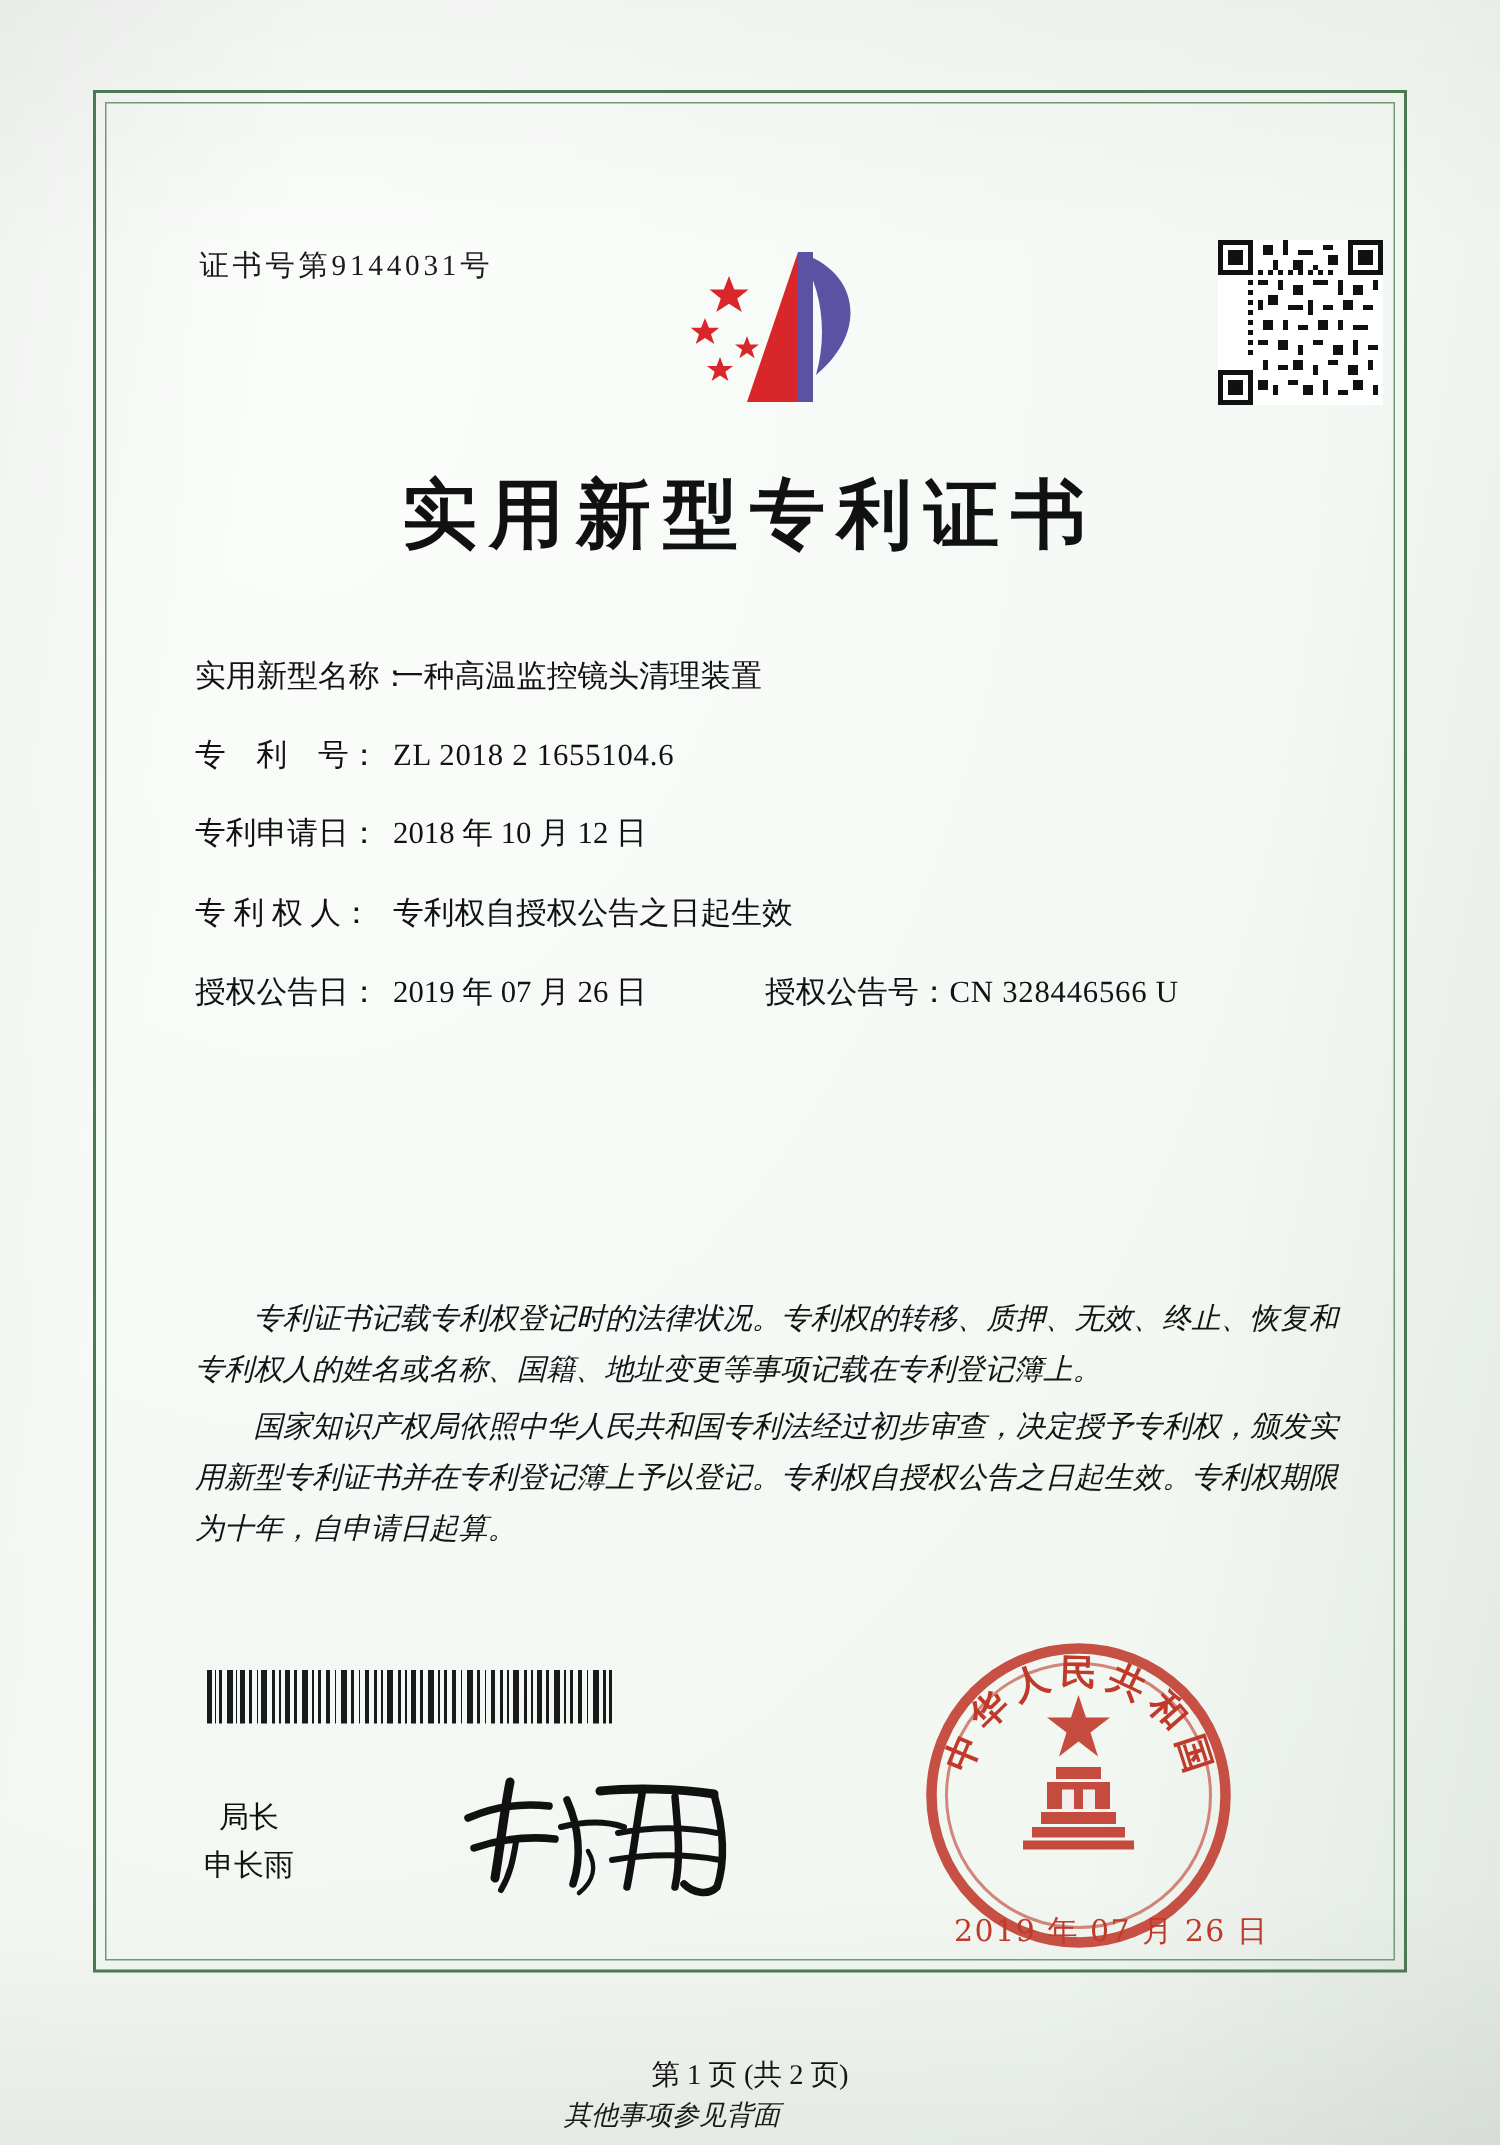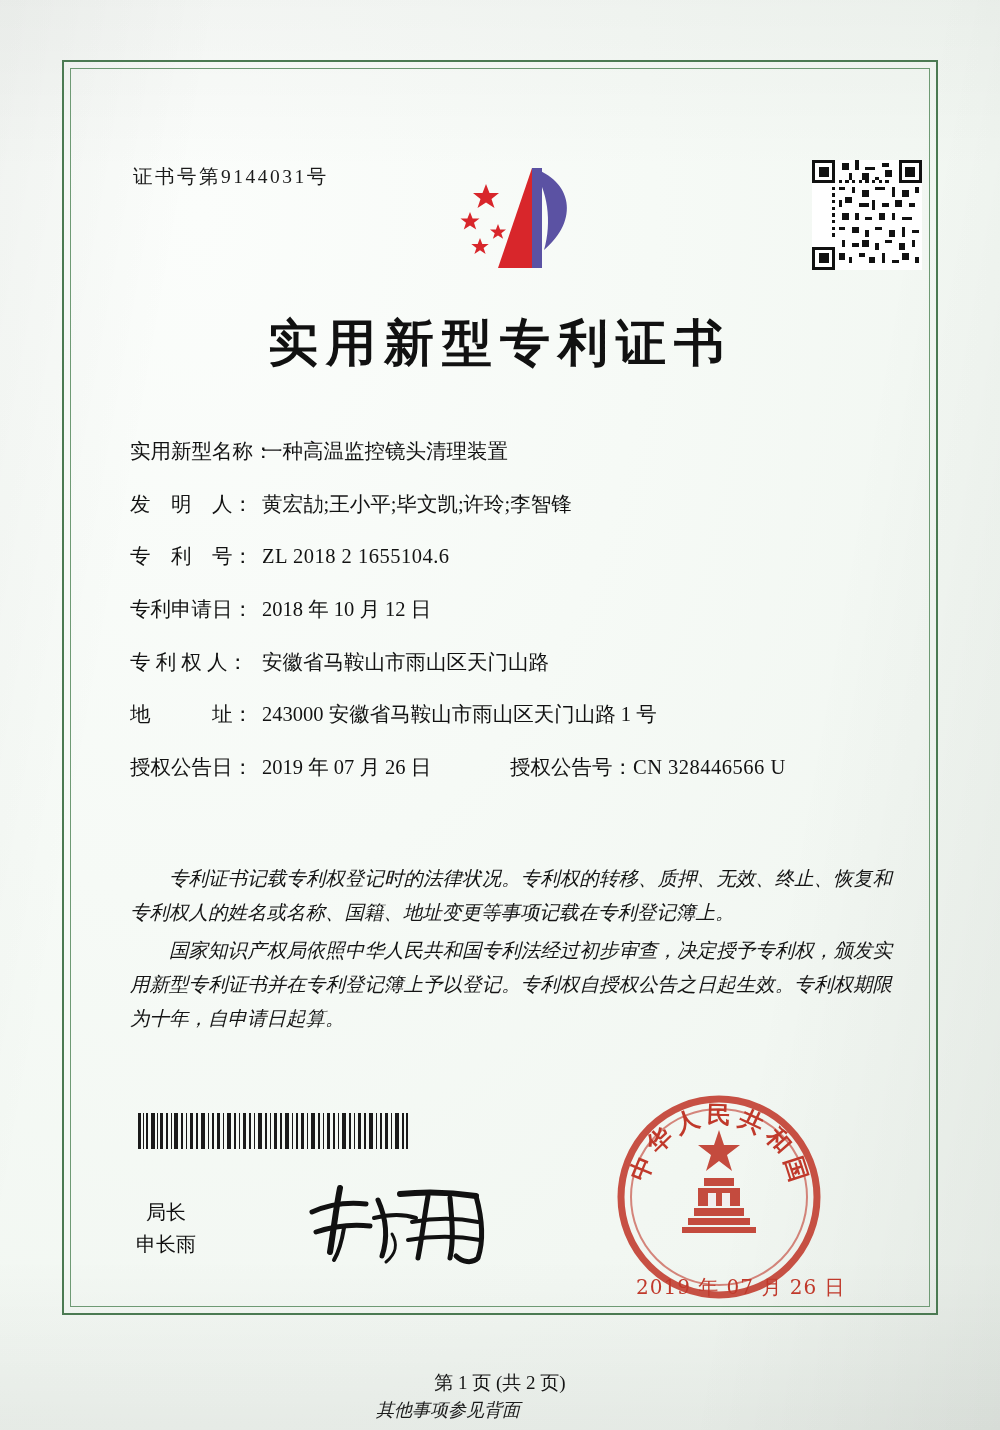--- a/index.html
+++ b/index.html
@@ -309,33 +309,27 @@
     </g>
   </svg>
 
   <div class="title">实用新型专利证书</div>
 
   <div class="fields">
     <div class="field-row">
       <span class="label w-name">实用新型名称：</span><span class="value">一种高温监控镜头清理装置</span>
     </div>
     <div class="field-row">
-      <span class="label w-name">发　明　人：</span><span class="value">黄宏劼;王小平;毕文凯;许玲;李智锋</span>
-    </div>
-    <div class="field-row">
       <span class="label w-name">专　利　号：</span><span class="value mono-ish">ZL 2018 2 1655104.6</span>
     </div>
     <div class="field-row">
       <span class="label w-name">专利申请日：</span><span class="value">2018 年 10 月 12 日</span>
     </div>
     <div class="field-row">
-      <span class="label w-name">专 利 权 人：</span><span class="value">安徽省马鞍山市雨山区天门山路</span>
-    </div>
-    <div class="field-row">
-      <span class="label w-name">地　　　址：</span><span class="value">243000 安徽省马鞍山市雨山区天门山路 1 号</span>
+      <span class="label w-name">专 利 权 人：</span><span class="value">专利权自授权公告之日起生效</span>
     </div>
     <div class="field-row two-col">
       <div class="col-a">
         <span class="label w-name">授权公告日：</span><span class="value">2019 年 07 月 26 日</span>
       </div>
       <div>
         <span class="label">授权公告号：</span><span class="value mono-ish">CN 328446566 U</span>
       </div>
     </div>
   </div>

